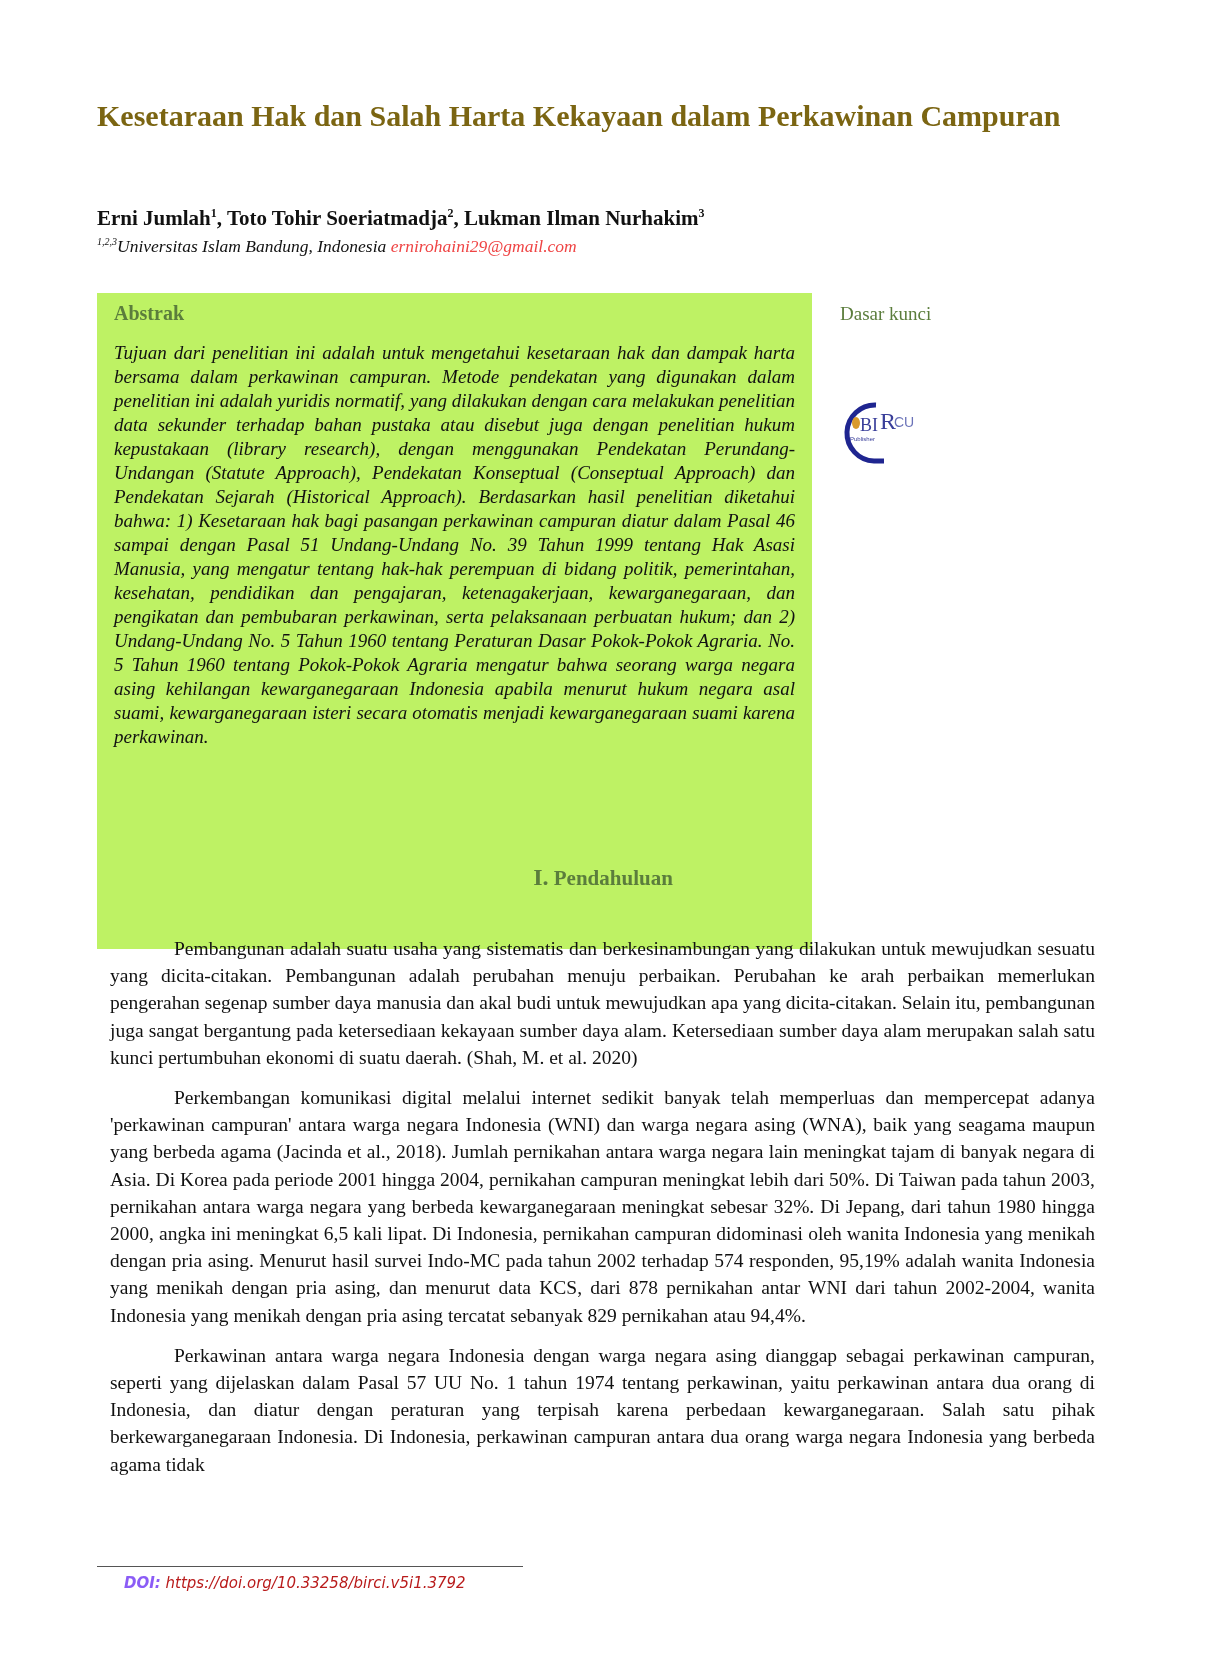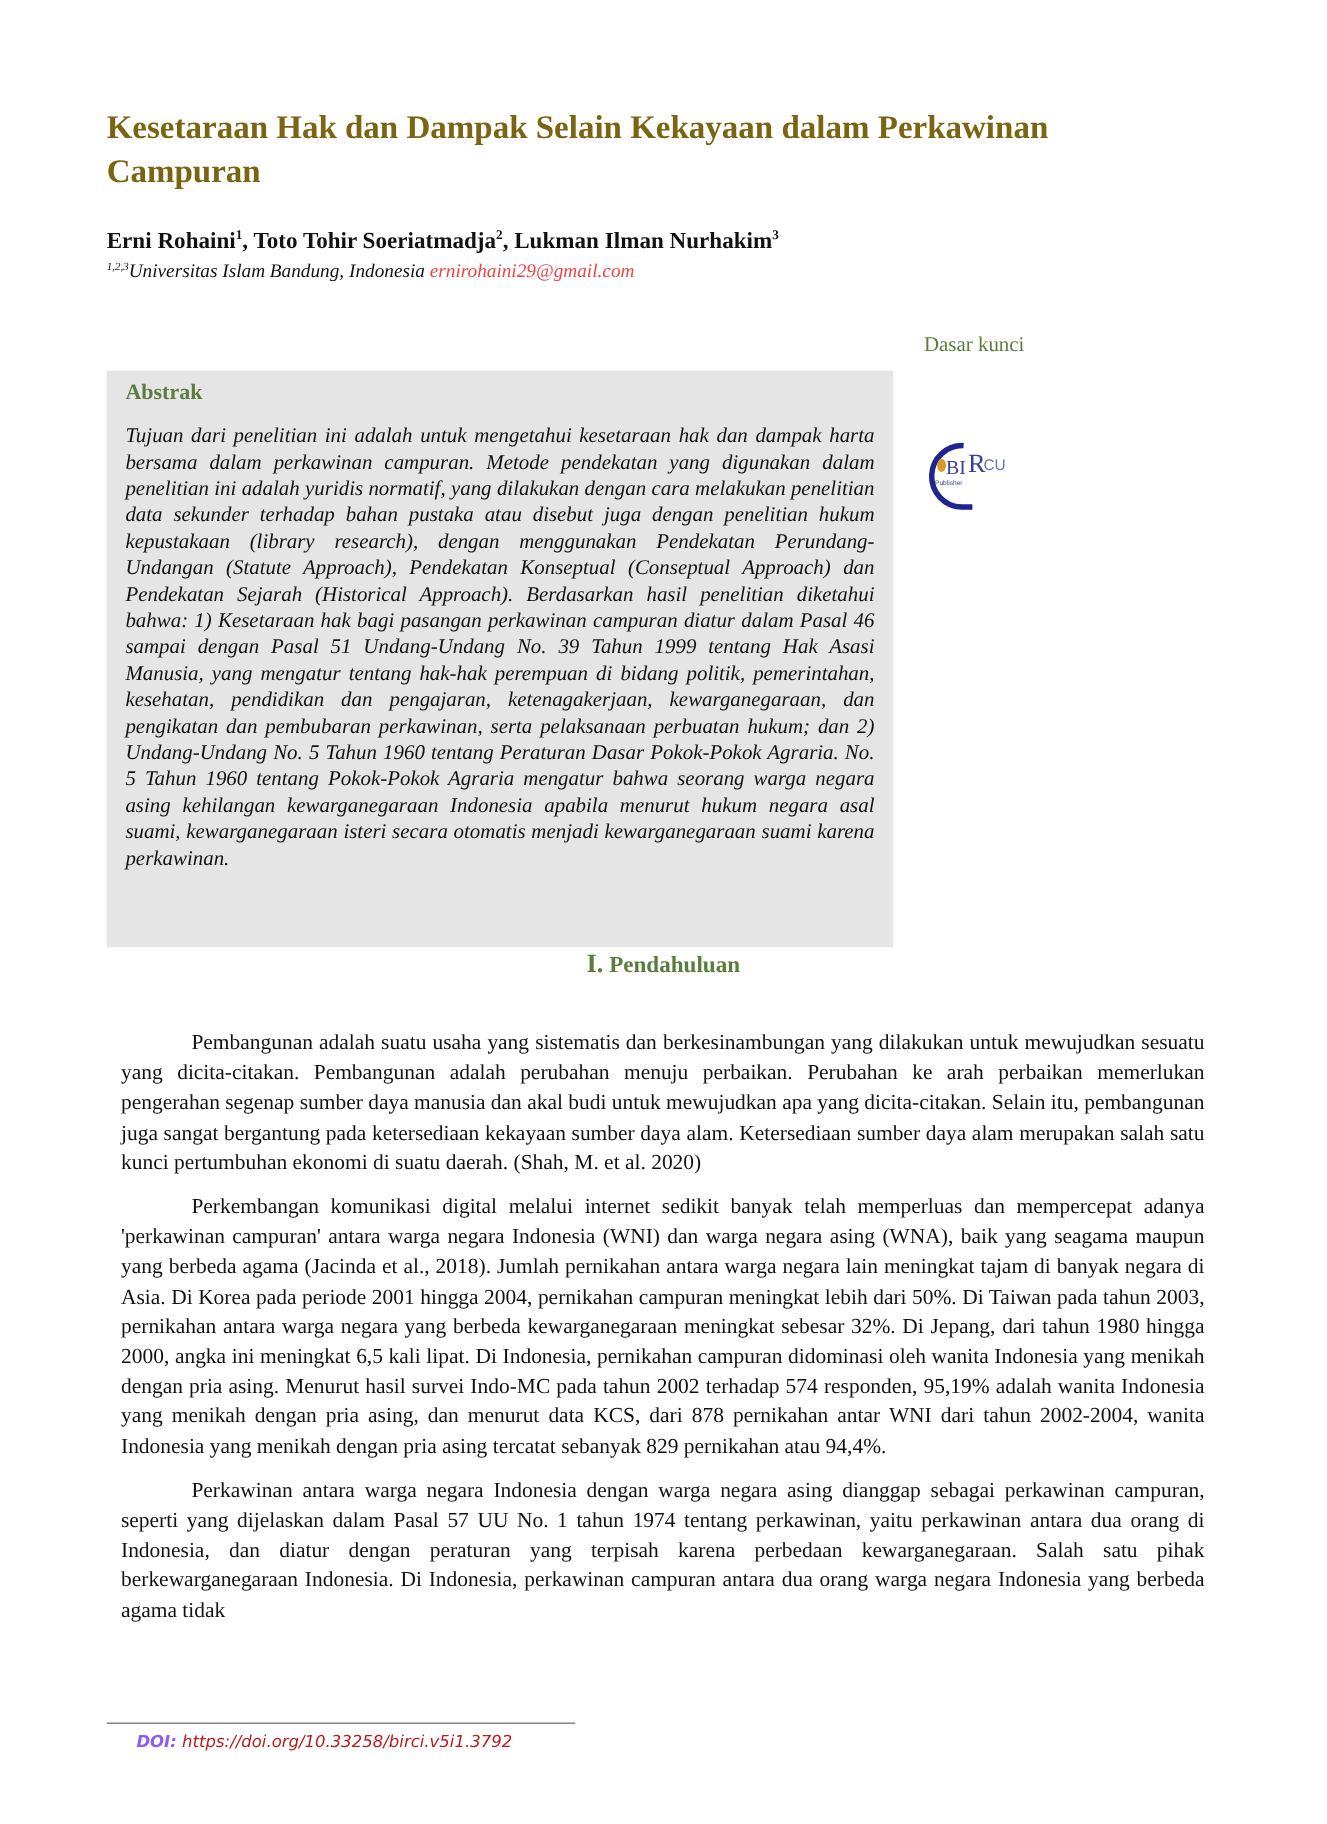--- a/index.html
+++ b/index.html
@@ -5,22 +5,22 @@
   html, body { margin:0; padding:0; background:#ffffff; }
   body { width:1206px; height:1658px; position:relative; overflow:hidden;
          font-family:"Liberation Serif","DejaVu Serif",serif; color:#111; }
   .title { position:absolute; left:97px; top:96px; width:1000px; margin:0;
            font-size:30px; line-height:40px; font-weight:bold; color:#7b6512; }
   .authors { position:absolute; left:97px; top:206px; font-size:21px; font-weight:bold; margin:0; }
   .authors sup { font-size:12px; }
   .affil { position:absolute; left:97px; top:236px; font-size:17.5px; font-style:italic; }
   .affil sup { font-size:10px; }
   .affil .email { color:#ef4444; }
-  .abstract-box { position:absolute; left:97px; top:293px; width:715px; height:524px;
-                  background:#e5e5e5;margin-top:44px; }
+  .abstract-box { position:absolute; left:97px; top:293px; width:715px; height:656px;
+                  background:#bef264; }
   .abstract-heading { position:absolute; left:17px; top:9px; margin:0; font-size:20px;
                       font-weight:bold; color:#5b7d3c; }
   .abstract-text { position:absolute; left:17px; top:48px; width:681px; margin:0;
                    font-size:19px; line-height:24px; font-style:italic; text-align:justify;font-family:Liberation Serif, serif; }
   .keywords { position:absolute; left:840px; top:303px; width:230px; }
   .kw-heading { font-size:19px; color:#5b7d3c; margin:0 0 4px 0; }
   .kw-text { font-size:16.5px; line-height:25px; margin:0; }
   .logo { position:absolute; left:836px; top:397px; width:90px; height:70px; }
   .section-heading { position:absolute; left:0; width:1206px; top:864px; text-align:center;
                      margin:0; font-size:21px; font-weight:bold; color:#5b7d3c; }
@@ -31,24 +31,24 @@
   .body p.last { text-align-last:left; }
   .footnote-rule { position:absolute; left:97px; top:1566px; width:426px; height:1px; background:#555; }
   .doi { position:absolute; left:124px; top:1574px; font-family:"DejaVu Sans","Liberation Sans",sans-serif;
          font-size:15px; font-style:italic; }
   .doi .doi-label { font-weight:bold; color:#8b5cf6; }
   .doi .doi-link { color:#b91c1c; }
 </style>
 </head>
 <body>
 
-<h1 class="title">Kesetaraan Hak dan Dampak Selain Kekayaan dalam Perkawinan Campuran</h1>
+<h1 class="title">Kesetaraan Hak dan Salah Harta Kekayaan dalam Perkawinan Campuran</h1>
 
 <p class="authors">
-  <span>Erni Rohaini</span><sup>1</sup><span>, </span><span>Toto Tohir Soeriatmadja</span><sup>2</sup><span>, </span><span>Lukman Ilman Nurhakim</span><sup>3</sup>
+  <span>Erni Jumlah</span><sup>1</sup><span>, </span><span>Toto Tohir Soeriatmadja</span><sup>2</sup><span>, </span><span>Lukman Ilman Nurhakim</span><sup>3</sup>
 </p>
 
 <div class="affil">
   <sup>1,2,3</sup><span>Universitas Islam Bandung, Indonesia </span><span class="email">ernirohaini29@gmail.com</span>
 </div>
 
 <div class="abstract-box">
   <h2 class="abstract-heading">Abstrak</h2>
   <p class="abstract-text">Tujuan dari penelitian ini adalah untuk mengetahui kesetaraan hak dan dampak harta bersama dalam perkawinan campuran. Metode pendekatan yang digunakan dalam penelitian ini adalah yuridis normatif, yang dilakukan dengan cara melakukan penelitian data sekunder terhadap bahan pustaka atau disebut juga dengan penelitian hukum kepustakaan (library research), dengan menggunakan Pendekatan Perundang-Undangan (Statute Approach), Pendekatan Konseptual (Conseptual Approach) dan Pendekatan Sejarah (Historical Approach). Berdasarkan hasil penelitian diketahui bahwa: 1) Kesetaraan hak bagi pasangan perkawinan campuran diatur dalam Pasal 46 sampai dengan Pasal 51 Undang-Undang No. 39 Tahun 1999 tentang Hak Asasi Manusia, yang mengatur tentang hak-hak perempuan di bidang politik, pemerintahan, kesehatan, pendidikan dan pengajaran, ketenagakerjaan, kewarganegaraan, dan pengikatan dan pembubaran perkawinan, serta pelaksanaan perbuatan hukum; dan 2) Undang-Undang No. 5 Tahun 1960 tentang Peraturan Dasar Pokok-Pokok Agraria. No. 5 Tahun 1960 tentang Pokok-Pokok Agraria mengatur bahwa seorang warga negara asing kehilangan kewarganegaraan Indonesia apabila menurut hukum negara asal suami, kewarganegaraan isteri secara otomatis menjadi kewarganegaraan suami karena perkawinan.</p>
 </div>

